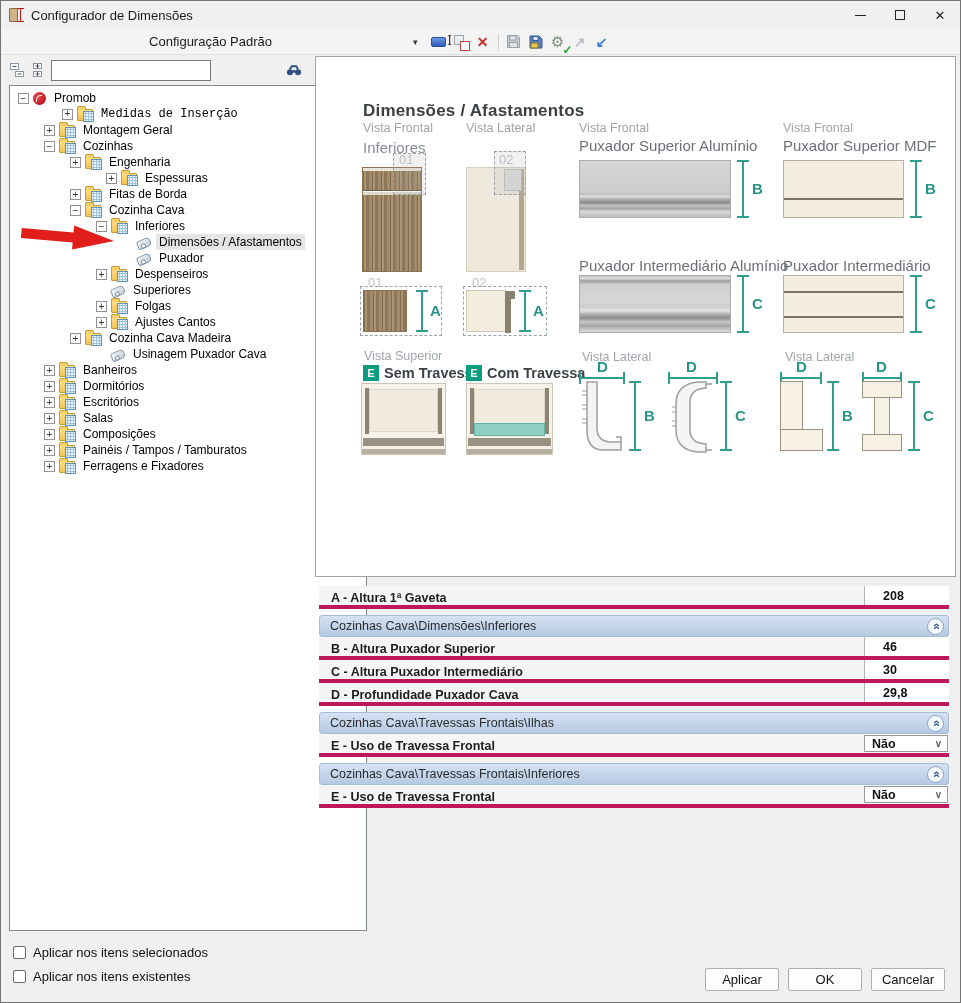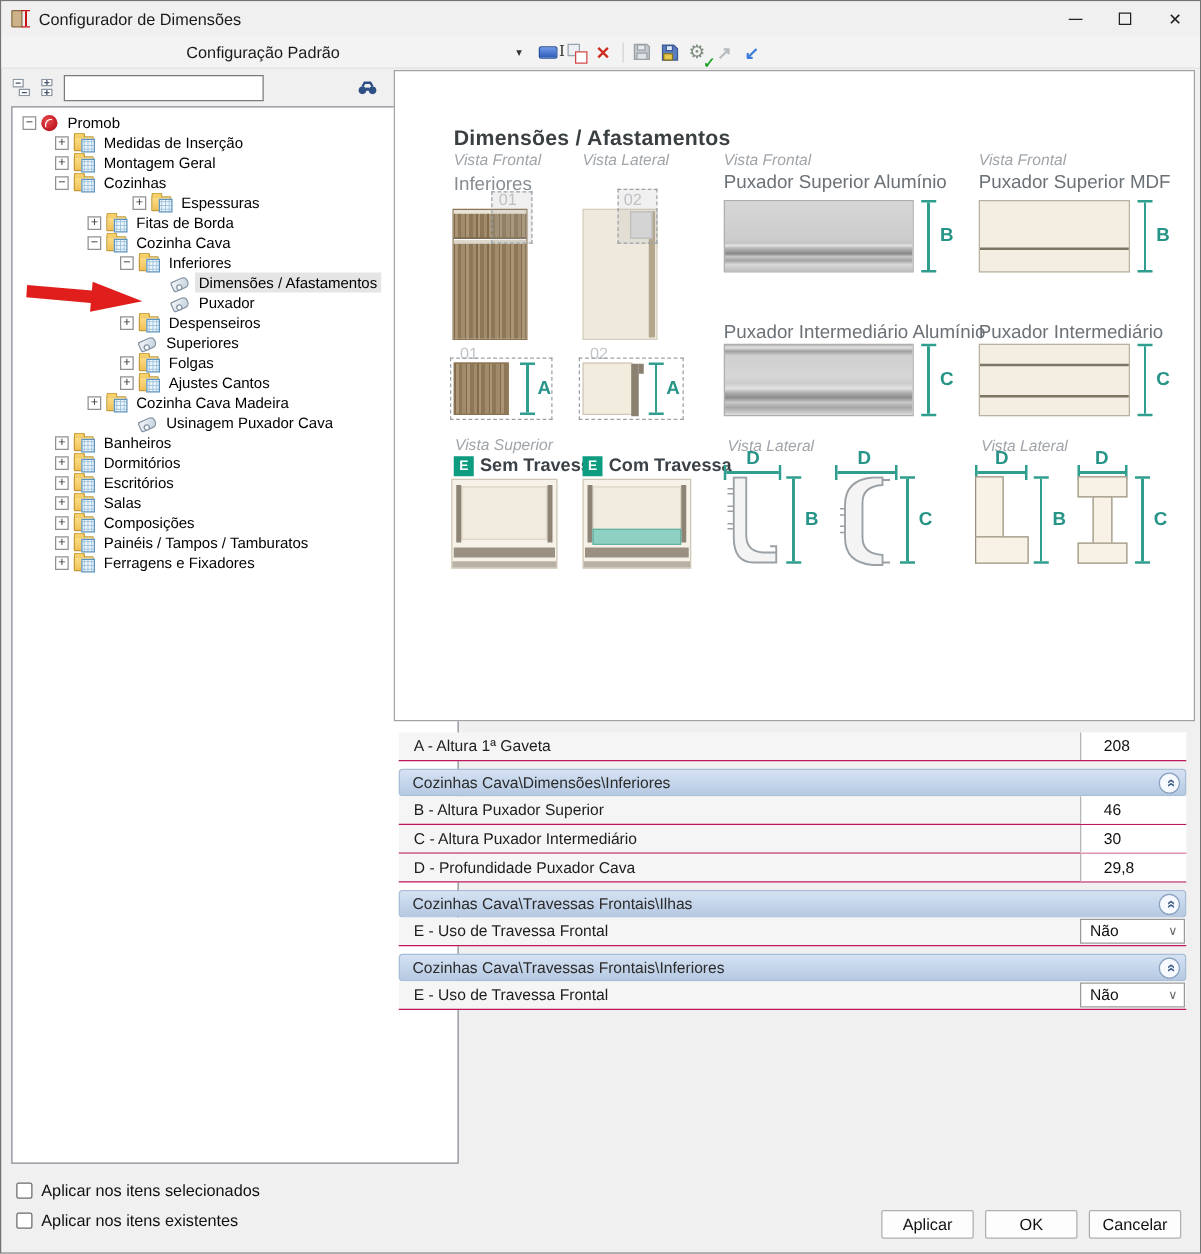--- a/index.html
+++ b/index.html
@@ -59,21 +59,21 @@
     background-size:3px 3px;background-position:1px 1px;}
   .ico-tag{width:14px;height:9px;background:linear-gradient(135deg,#f4f8fb,#c3cfda);border:1px solid #8493a4;border-radius:2px 4px 4px 2px;transform:rotate(-24deg);margin-top:2px;}
   .ico-tag::before{content:"";position:absolute;left:2px;top:2.5px;width:3px;height:3px;border-radius:50%;background:#fff;border:1px solid #8493a4;}
   .tlbl{padding:1px 3px;}
   .tlbl.sel{background:#e5e5e5;}
   .arrow-annot{position:absolute;left:20px;top:222px;width:95px;height:30px;pointer-events:none;}
   
   .panel{position:absolute;left:314px;top:55px;width:641px;height:521px;background:#fff;border:1px solid #a3a3a3;}
   .panel *{position:absolute;}
   .dtitle{font-size:17px;font-weight:bold;color:#3a3f42;letter-spacing:0.2px;}
-  .dlab{font-size:12.5px;color:#a0a5aa;font-style:italic;}
+  .dlab{font-size:12.5px;color:#a0a5aa;}
   .dsub{font-size:15px;color:#878d92;}
   .dname{font-size:15px;color:#6b7176;}
   .dcall{font-size:13px;color:#c2c5c8;}
   .dletter{font-size:15px;color:#279488;font-weight:bold;}
   .dimv{width:12px;background:linear-gradient(to right,transparent 5px,#2f9e8e 5px,#2f9e8e 7px,transparent 7px);border-top:2px solid #2f9e8e;border-bottom:2px solid #2f9e8e;}
   .dimh{height:12px;background:linear-gradient(to bottom,transparent 5px,#2f9e8e 5px,#2f9e8e 7px,transparent 7px);border-left:2px solid #2f9e8e;border-right:2px solid #2f9e8e;}
   .wood{background:#9c8461;background-image:repeating-linear-gradient(90deg,rgba(60,40,20,.28) 0 1px,rgba(255,255,255,.14) 1px 3px,rgba(0,0,0,.10) 3px 6px,rgba(255,255,255,.06) 6px 9px);}
   .cab{width:60px;height:105px;border:1px solid #8a7352;}
   .cab .topstrip{left:0;right:0;top:0;height:3px;background:#e9e4d8;}
   .cab .drawer{left:0;right:0;top:3px;height:20px;border-bottom:1px solid #6e5c42;}
@@ -98,21 +98,21 @@
   .tv .front{left:1px;right:1px;bottom:8px;height:8px;background:#9a9183;}
   .tv .base{left:0;right:0;bottom:0;height:5px;background:#b8b1a3;}
   .tv .travessa{left:7px;right:7px;bottom:18px;height:13px;background:#8ed0c2;border:1px solid #64b2a2;}
   .mdfpart{background:#f8f1e5;border:1px solid #9a917e;}
   
   .propgrid{position:absolute;left:318px;top:585px;width:630px;}
   .pg-sec + .pg-sec{margin-top:6px;}
   .pg-head{position:relative;height:22px;border-radius:3px;background:linear-gradient(#d5e2f3,#b5c9e2);border:1px solid #a9bdd7;color:#2b2b2b;font-size:12.5px;display:flex;align-items:center;padding:0 10px;}
   .pg-collapse{position:absolute;right:4px;top:2px;width:17px;height:17px;border-radius:50%;border:1px solid #8aa0bf;background:#f6faff;display:flex;align-items:center;justify-content:center;}
   .chev{display:inline-block;transform:rotate(-90deg);color:#3f5d85;font-size:12px;font-weight:bold;letter-spacing:-1px;line-height:1;}
-  .pg-row{position:relative;height:23px;background:#f5f5f5;border-bottom:1px solid #be185d;display:flex;align-items:center;}
+  .pg-row{position:relative;height:23px;background:#f5f5f5;border-bottom:4px solid #be185d;display:flex;align-items:flex-end;font-weight:bold;}
   .pg-label{font-size:12.5px;color:#1d1d1d;padding-left:12px;}
   .pg-value{position:absolute;right:0;top:0;bottom:0;width:85px;background:#fff;border-left:1px solid #b5b5b5;display:flex;align-items:center;padding-left:18px;font-size:12.5px;color:#111;}
   .pg-select{position:absolute;right:1px;top:1px;bottom:1px;width:84px;border:1px solid #9a9a9a;background:#fff;display:flex;align-items:center;padding-left:7px;font-size:12.5px;color:#111;}
   .pg-select .sel-caret{margin-left:auto;margin-right:5px;color:#666;font-size:10px;}
   
   .chkrow{position:absolute;left:12px;display:flex;align-items:center;font-size:13px;color:#111;}
   .chkbox{width:13px;height:13px;border:1px solid #6b6b6b;border-radius:2px;background:#fff;margin-right:7px;flex:none;}
   .btnrow{position:absolute;right:15px;bottom:11px;display:flex;gap:9px;}
   .btn{width:74px;height:23px;background:#fdfdfd;border:1px solid #aeaeae;border-radius:2px;font-size:13px;color:#111;display:flex;align-items:center;justify-content:center;font-family:"Liberation Sans",sans-serif;}
 </style>
@@ -200,34 +200,39 @@
         </svg>
     </span>
   </div>
 
   <div class="treebox" id="tree">
       <div class="trow" style="padding-left: 8px;">
         <span class="tgl minus"></span>
         <span class="ico ico-promob"></span>
         <span class="tlbl">Promob</span>
       </div>
-      <div class="trow" style="padding-left: 34px;">
+      <div class="trow" style="padding-left: 52px; font-family: Liberation Mono, monospace;">
         <span class="tgl plus"></span>
         <span class="ico ico-folder"></span>
         <span class="tlbl">Medidas de Inserção</span>
       </div>
       <div class="trow" style="padding-left: 34px;">
         <span class="tgl plus"></span>
         <span class="ico ico-folder"></span>
         <span class="tlbl">Montagem Geral</span>
       </div>
       <div class="trow" style="padding-left: 34px;">
         <span class="tgl minus"></span>
         <span class="ico ico-folder"></span>
         <span class="tlbl">Cozinhas</span>
+      </div>
+      <div class="trow" style="padding-left: 60px;">
+        <span class="tgl plus"></span>
+        <span class="ico ico-folder"></span>
+        <span class="tlbl">Engenharia</span>
       </div>
       <div class="trow" style="padding-left: 60px; margin-left: 36px;">
         <span class="tgl plus"></span>
         <span class="ico ico-folder"></span>
         <span class="tlbl">Espessuras</span>
       </div>
       <div class="trow" style="padding-left: 60px;">
         <span class="tgl plus"></span>
         <span class="ico ico-folder"></span>
         <span class="tlbl">Fitas de Borda</span>

